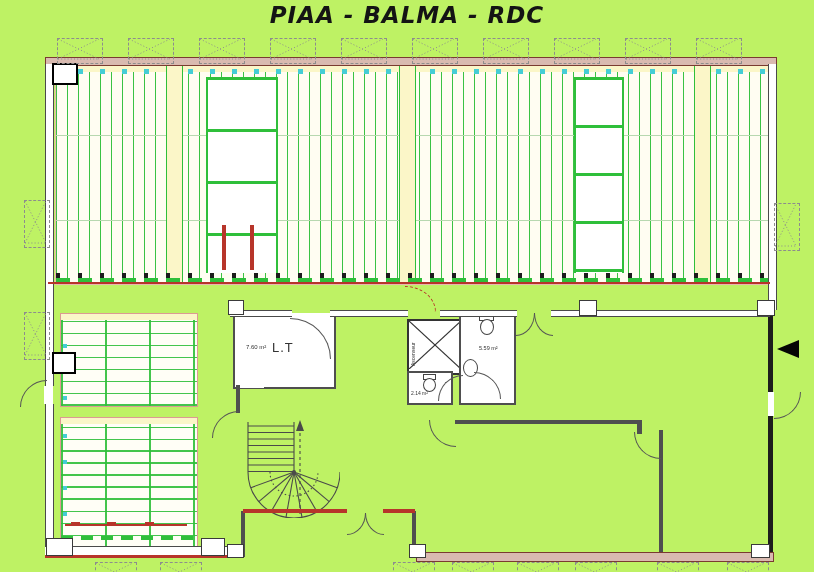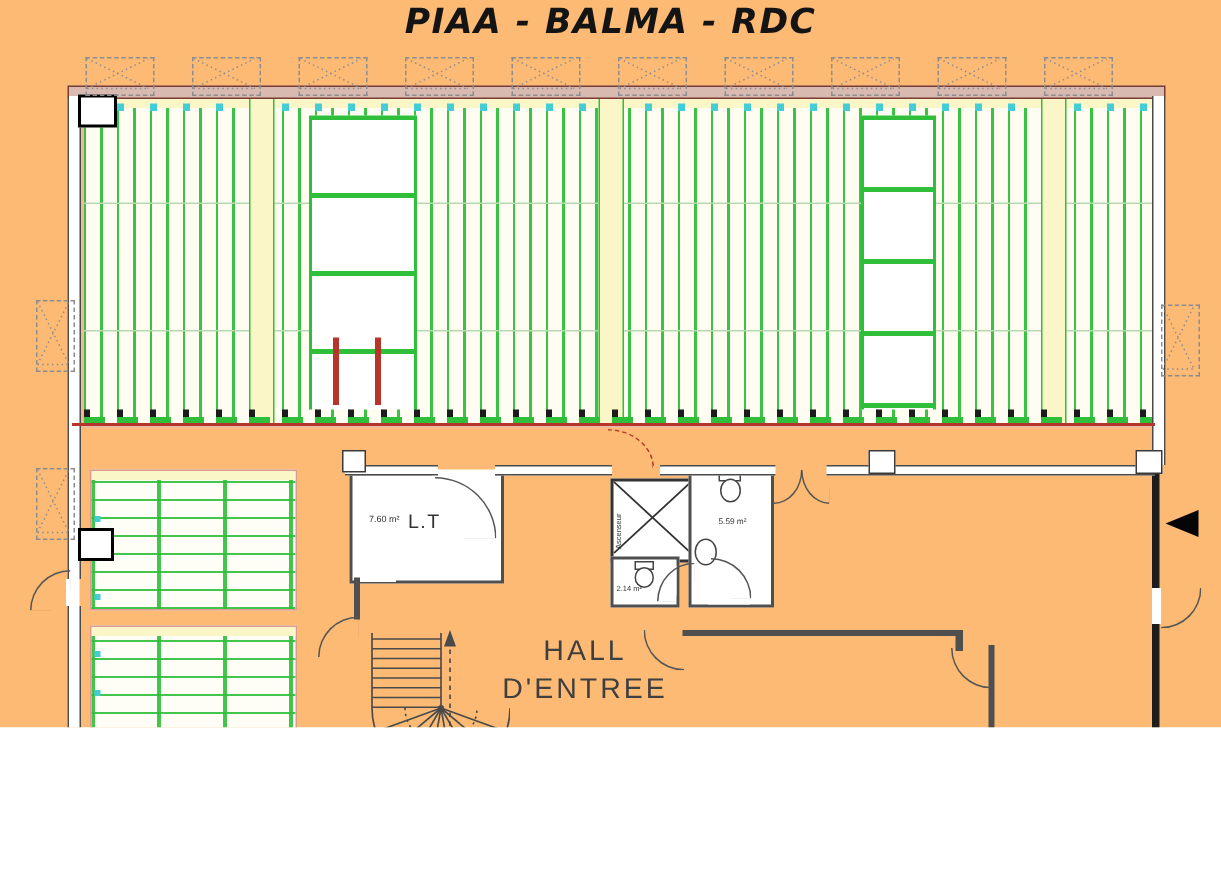--- a/index.html
+++ b/index.html
@@ -1,16 +1,16 @@
 <!DOCTYPE html>
 <html style="--racking-green: #2fbf3a; --aisle-yellow: #fbf6c8; --mark-cyan: #45cdd5; --accent-red: #b7352a; --masonry-red: #7a3b30; --wall-grey: #4f4f4f;"><head>
 <meta charset="utf-8">
 <style>
   html,body{margin:0;padding:0;background:#fff;}
-  .plan{position:relative;width:814px;height:485px;background:#fdba74;overflow:hidden;
+  .plan{position:relative;width:814px;height:572px;background:#bef264;overflow:hidden;
         font-family:"Liberation Sans", sans-serif;}
   .abs{position:absolute;}
   .title{left:0;top:2px;width:100%;text-align:center;font-family:"DejaVu Sans", sans-serif;
          font-weight:bold;font-style:italic;font-size:23px;color:#141414;letter-spacing:1px;}
   
   .wallh{background:#fff;border-top:1.5px solid #4a4a4a;border-bottom:1.5px solid #4a4a4a;}
   .wallv{background:#fff;border-left:1.5px solid #4a4a4a;border-right:1.5px solid #4a4a4a;}
   .wallh2{background:#4f4f4f;}
   .wallv2{background:#4f4f4f;}
   .masonry{background:#d9bab0;border:1px solid var(--masonry-red,#7a3b30);}
@@ -133,22 +133,20 @@
   <div class="abs tiny" style="left:411px;top:390px;font-size:5px">2.14 m²</div>
 
   <div class="abs room" style="left:459px;top:311px;width:53px;height:90px;border-width:2px">
     <div class="abs tank" style="left:18px;top:1px;width:13px;height:5px"></div>
     <div class="abs bowl" style="left:19px;top:6px;width:12px;height:14px"></div>
     <div class="abs sink" style="left:2px;top:46px;width:13px;height:16px"></div>
   </div>
   <div class="abs gap" style="left:472px;top:397px;width:28px;height:6px"></div>
   <div class="abs tiny" style="left:479px;top:345px;font-size:5.5px">5.59 m²</div>
 
-  <div class="abs hall-label" style="left:330px;top:424px;width:120px">HALL</div>
-  <div class="abs hall-label" style="left:315px;top:449px;width:150px">D'ENTREE</div>
 
   <svg class="abs" style="left:238px;top:414px" width="102" height="104" viewBox="0 0 102 104">
     <g stroke="#4a4a4a" stroke-width="1.1" fill="none">
       <line x1="10" y1="8" x2="10" y2="58"></line>
         <line x1="56" y1="8" x2="56" y2="58"></line>
       <line x1="10" y1="12" x2="56" y2="12"></line>
         <line x1="10" y1="18.5" x2="56" y2="18.5"></line>
       <line x1="10" y1="25" x2="56" y2="25"></line>
         <line x1="10" y1="31.5" x2="56" y2="31.5"></line>
       <line x1="10" y1="38" x2="56" y2="38"></line>

